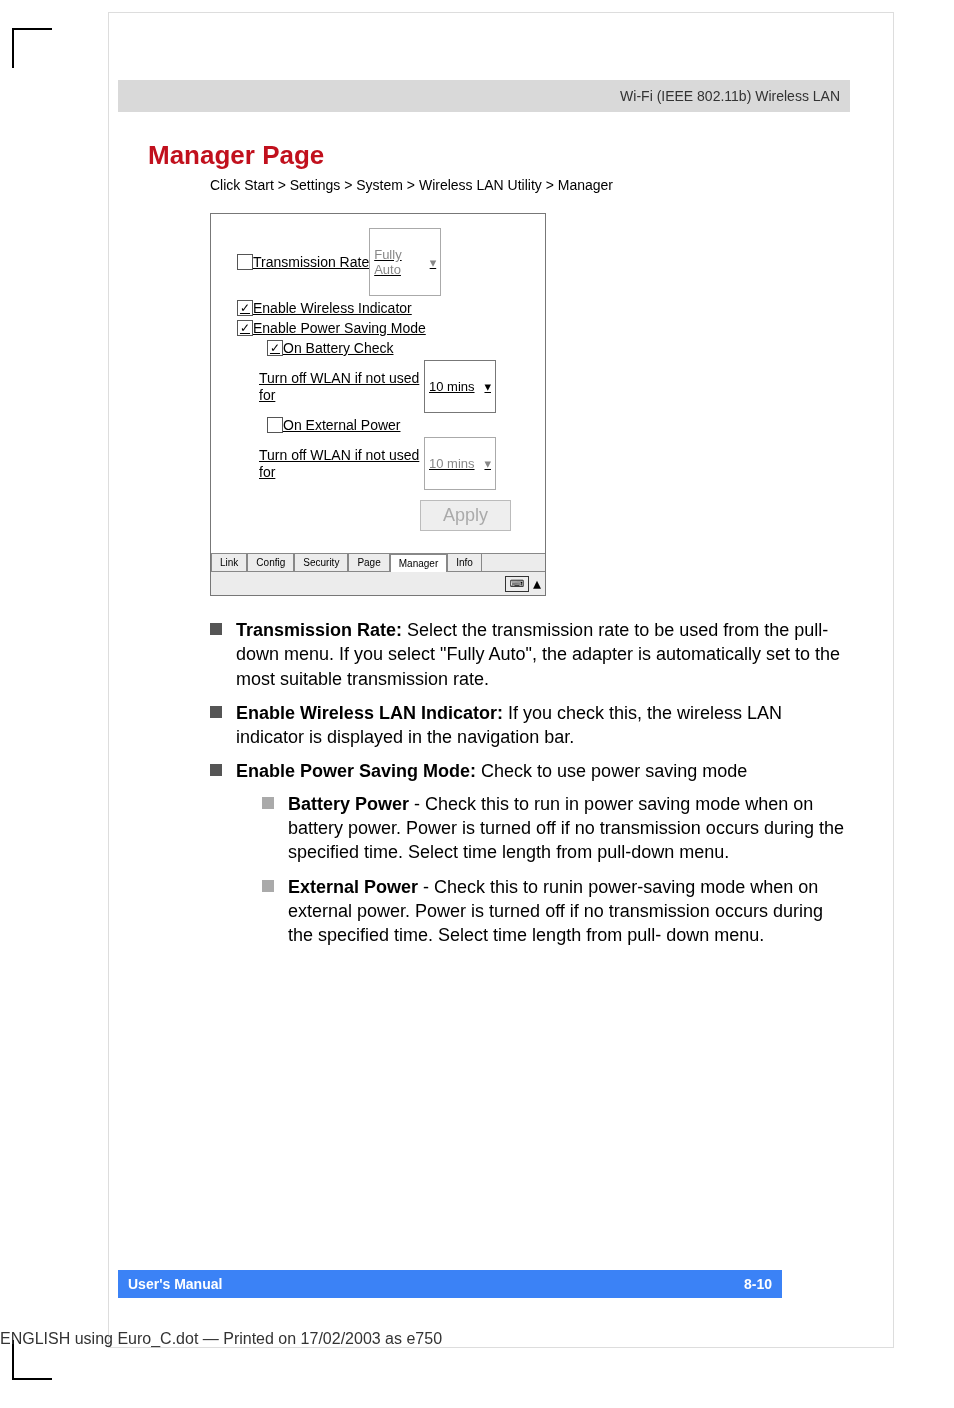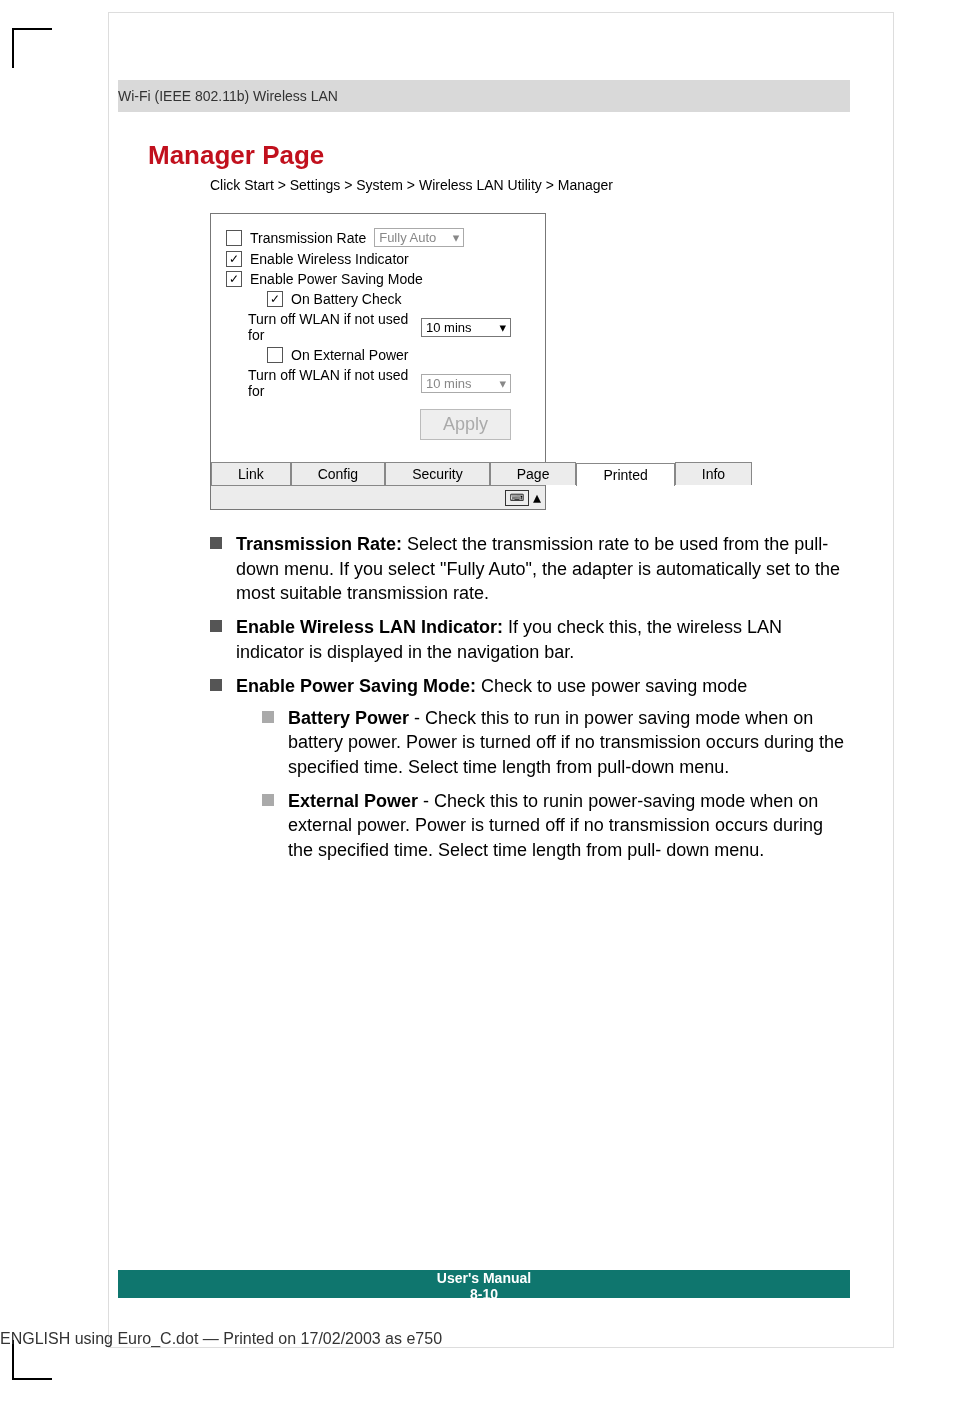--- a/index.html
+++ b/index.html
@@ -13,21 +13,21 @@
   }
   .crop-tl { position: absolute; left: 12px; top: 28px; width: 40px; height: 40px; border-left: 2px solid #000; border-top: 2px solid #000; }
   .crop-bl { position: absolute; left: 12px; bottom: 28px; width: 40px; height: 40px; border-left: 2px solid #000; border-bottom: 2px solid #000; }
   .page-ghost { position: absolute; left: 108px; top: 12px; right: 60px; bottom: 60px; border: 1px solid #ddd; pointer-events: none; }
 
   .header-band {
     position: absolute;
     left: 118px; top: 80px;
     width: 732px; height: 32px;
     background: #d9d9d9;
-    display: flex; align-items: center; justify-content: flex-start;
+    display: flex; align-items: center; justify-content: flex-end;
     padding-right: 10px;
     font-size: 14px; color: #333;
   }
 
   .content {
     position: absolute;
     left: 148px; top: 140px;
     width: 702px;
   }
   h1 { color: #c1101d; font-size: 26px; font-weight: bold; margin-bottom: 6px; }
@@ -49,50 +49,50 @@
   .winflag span:nth-child(1){background:#e33}
   .winflag span:nth-child(2){background:#3c3}
   .winflag span:nth-child(3){background:#36c}
   .winflag span:nth-child(4){background:#ec3}
   .tb-spacer { flex: 1; }
   .tb-icon { font-size: 14px; }
   .ok-badge { width:22px; height:22px; border-radius:50%; background:#2aa52a; color:#fff; display:flex; align-items:center; justify-content:center; font-size:11px; font-weight:bold; }
   .app-title { padding: 6px 8px; color: #2255cc; font-weight: bold; font-size: 15px; border-bottom: 1px solid #bbb; }
 
   .form-area { padding: 10px 10px 10px 12px; font-size: 14px; }
-  .row { display:flex; align-items:center; gap:8px; margin: 4px 3px; }
+  .row { display:flex; align-items:center; margin: 4px 14px; text-decoration: underline; }
   .cb { width:16px; height:16px; border:1px solid #555; display:flex; align-items:center; justify-content:center; font-size:12px; background:#fff; }
-  .sel { border:1px solid #777; padding: 1px 4px; font-size:13px; width:90px; display:flex; justify-content:space-between; align-items:flex-end; background:#fff; }
+  .sel { border:1px solid #777; padding: 18px 4px; font-size:13px; width:72px; display:flex; justify-content:space-between; align-items:center; background:#fff; }
   .sel.disabled { color:#888; border-color:#aaa; }
   .subgroup { margin-left: 22px; }
   .sub2 { margin-left: 22px; }
   .wrap-label { width: 165px; font-size:14px; line-height:1.15; }
   .apply-row { display:flex; justify-content:flex-end; padding: 6px 24px 12px 0; }
   .apply-btn { border:1px solid #bbb; background:#eee; color:#aaa; padding: 4px 22px; font-size:18px; }
 
   .tabs { display:flex; border-top:1px solid #888; background:#ececec; }
-  .tab { border:1px solid #888; border-bottom:none; padding:3px 26px; font-size:14px; margin-top:-1px; background:#ececec; }
+  .tab { border:1px solid #888; border-bottom:none; padding:3px 8px; font-size:10px; margin-top:-1px; background:#ececec; }
   .tab.active { background:#fff; position:relative; top:1px; }
   .taskbar { display:flex; justify-content:flex-end; align-items:center; padding:2px 4px; border-top:1px solid #888; background:#ececec; gap:4px; }
   .kbd { width:24px; height:16px; border:1px solid #333; font-size:10px; display:flex; align-items:center; justify-content:center; }
 
   .bullets { margin: 22px 0 0 62px; font-size: 18px; line-height: 1.35; }
   .bullets ul { list-style: none; }
   .bullets li { position: relative; padding-left: 26px; margin-bottom: 10px; }
   .bullets li::before { content:""; position:absolute; left:0; top:5px; width:12px; height:12px; background:#555; }
   .bullets .nested { margin-left: 26px; margin-top: 8px; }
   .bullets .nested li::before { background:#aaa; }
 
   .footer-band {
     position: absolute;
     left: 118px; bottom: 110px;
-    width: 732px; height: 28px;
-    background: #0f766e; color:#fff;
+    width: 664px; height: 28px;
+    background: #3b82f6; color:#fff;
     display:flex; align-items:center; justify-content:space-between;
-    padding: 0 10px; font-size: 14px; font-weight:bold;flex-direction:column;
+    padding: 0 10px; font-size: 14px; font-weight:bold;
   }
   .print-note {
     position: absolute; left: 0; right: 0; bottom: 60px;
     text-align: left; font-size: 16px; color:#333;
   }
 </style>
 </head>
 <body>
 
 <div class="crop-tl"></div>
@@ -155,21 +155,21 @@
       <div class="apply-row">
         <button class="apply-btn">Apply</button>
       </div>
     </div>
 
     <div class="tabs">
       <div class="tab">Link</div>
       <div class="tab">Config</div>
       <div class="tab">Security</div>
       <div class="tab">Page</div>
-      <div class="tab active">Printed</div>
+      <div class="tab active">Manager</div>
       <div class="tab">Info</div>
     </div>
     <div class="taskbar">
       <span class="kbd">⌨</span>
       <span>▴</span>
     </div>
   </div>
 
   <div class="bullets">
     <ul>

